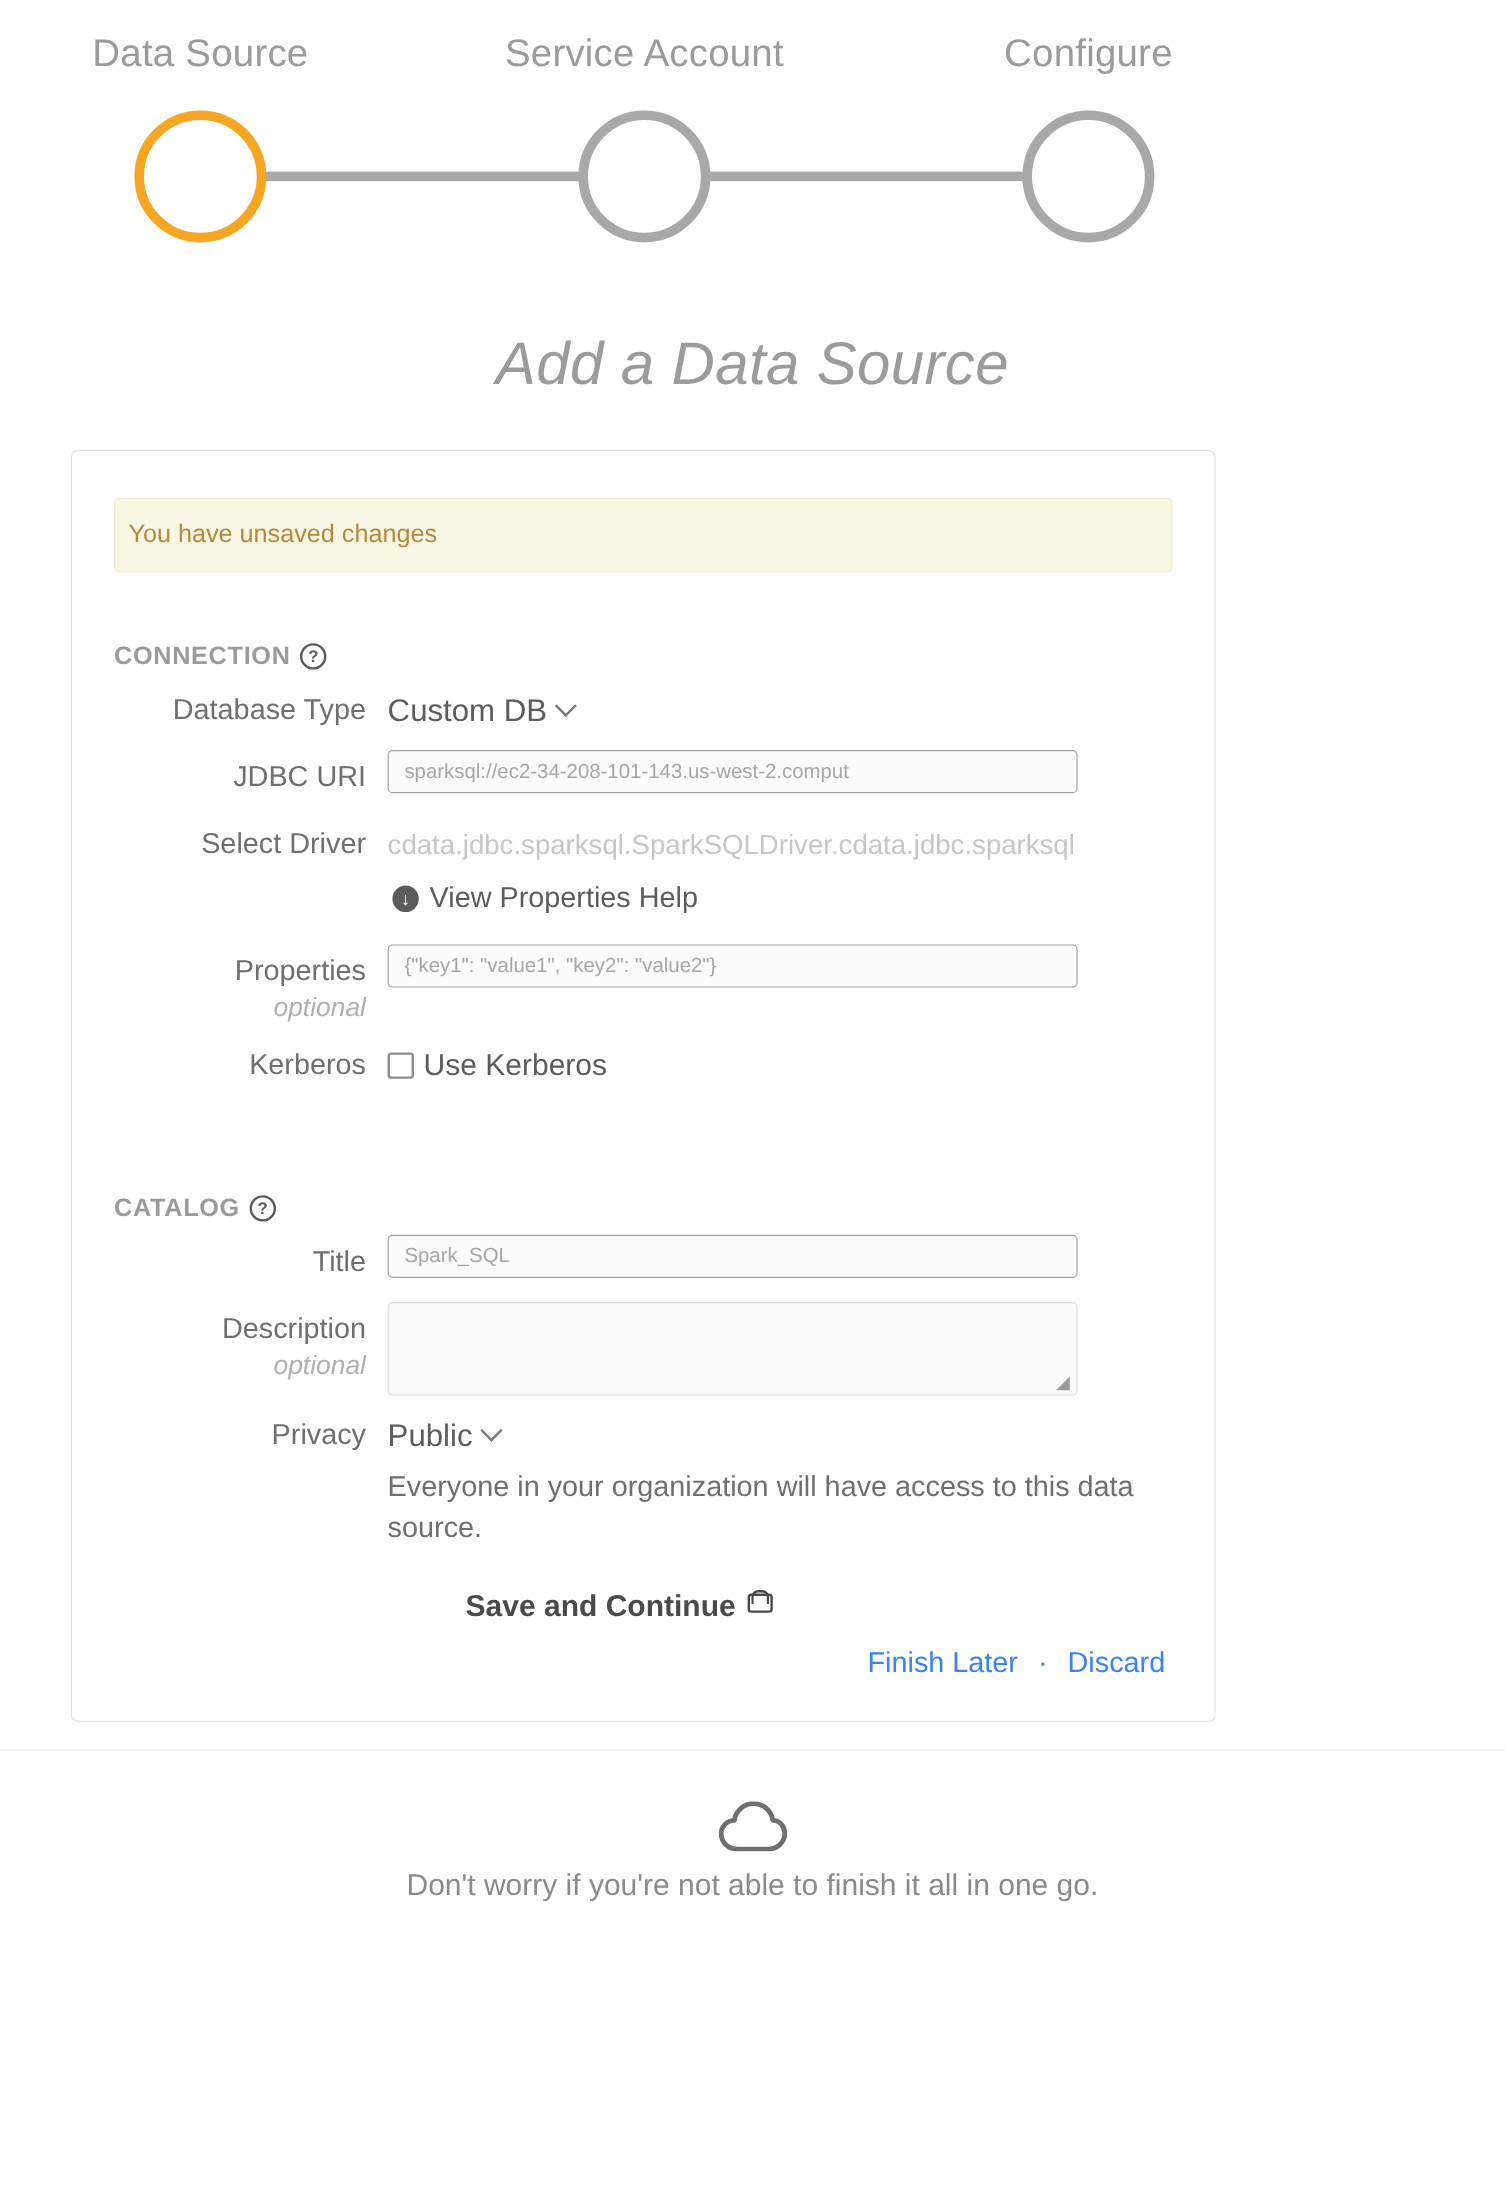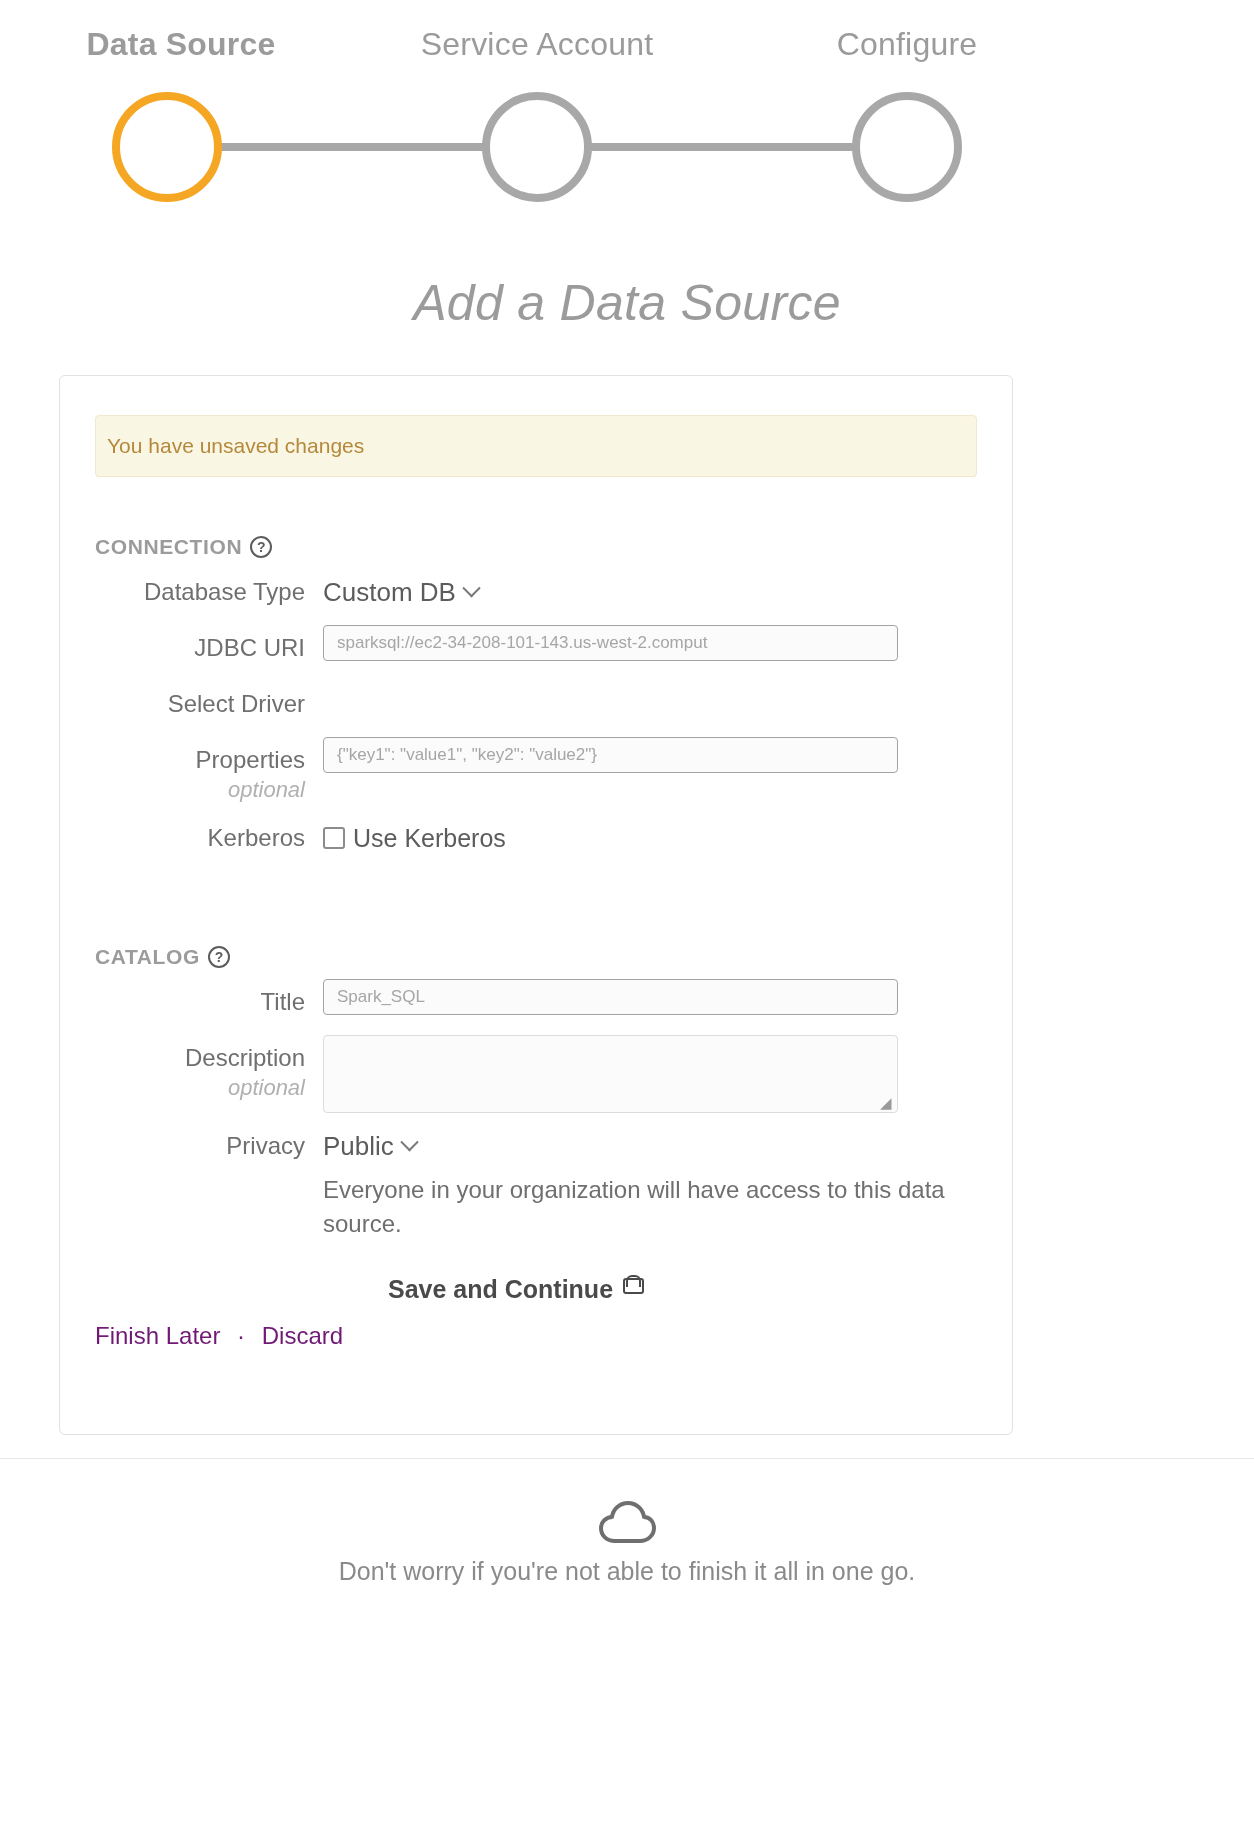--- a/index.html
+++ b/index.html
@@ -29,21 +29,21 @@
   }
   .step-label {
     position: absolute;
     font-size: 32px;
     color: #9b9b9b;
     font-weight: 400;
     white-space: nowrap;
     transform: translateX(-50%);
     letter-spacing: 0.2px;
   }
-  .step-label.s1 { left: 181px; font-weight: bold; }
+  .step-label.s1 { left: 167px; }
   .step-label.s2 { left: 537px; }
   .step-label.s3 { left: 907px; }
 
   .step-track {
     position: relative;
     height: 130px;
     margin-top: 8px;
   }
   .track-line {
     position: absolute;
@@ -300,24 +300,25 @@
   .lock::after {
     content: "";
     position: absolute;
     left: 0; bottom: 0;
     width: 17px; height: 12px;
     border: 2px solid #4a4a4a;
     border-radius: 3px;
   }
 
   .links-row {
+    text-align: right;
     margin-top: 18px;
     padding-right: 6px;
     font-size: 24px;
-    color: #701a75;
+    color: #3b82f6;
   }
   .links-row .lk { cursor: pointer; }
   .links-row .dot { margin: 0 10px; }
 
   
   .footer {
     position: absolute;
     left: 0;
     top: 1458px;
     width: 1254px;
@@ -374,20 +375,27 @@
 
   <div class="row">
     <div class="row-label">JDBC URI</div>
     <div class="row-field">
       <div class="txtinput">sparksql://ec2-34-208-101-143.us-west-2.comput</div>
     </div>
   </div>
 
   <div class="row">
     <div class="row-label">Select Driver</div>
+    <div class="row-field">
+      <div class="driver-value">cdata.jdbc.sparksql.SparkSQLDriver.cdata.jdbc.sparksql</div>
+      <div class="helplink">
+        <span class="dl-icon">↓</span>
+        <span>View Properties Help</span>
+      </div>
+    </div>
   </div>
 
   <div class="row">
     <div class="row-label">
       <span>Properties</span>
       <span class="opt">optional</span>
     </div>
     <div class="row-field">
       <div class="txtinput">{"key1": "value1", "key2": "value2"}</div>
     </div>

